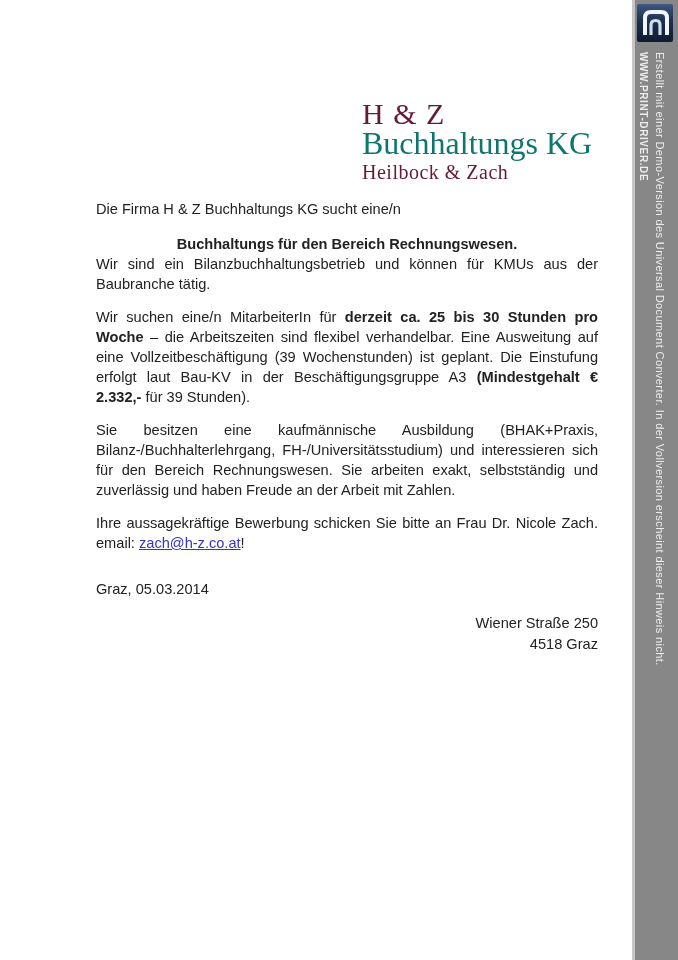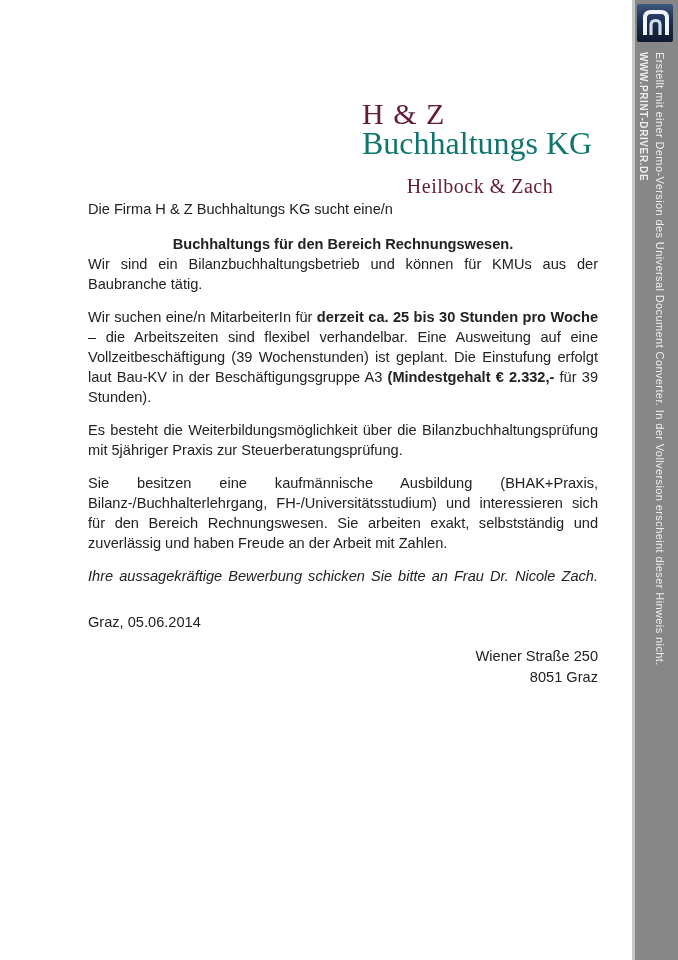--- a/index.html
+++ b/index.html
@@ -37,46 +37,46 @@
   }
   .logo-name {
     font-size: 32px;
     margin-top: -2px;
     letter-spacing: 0px;
     color: #0f766e;
     white-space: nowrap;
   }
   .logo-partners {
     font-size: 20px;
-    margin-top: 16px;
-    text-align: center;
+    margin-top: 2px;
+    text-align: left;
     letter-spacing: 0.5px;
     color: var(--accent);
   }
 
   
   .content {
     position: absolute;
     left: 80px;
     top: 199px;
     width: 518px;
     font-size: 14.6px;
     line-height: 20px;
   }
-  .content p { margin: 13px 0 0 8px; }
+  .content p { margin: 13px 0 0 16px; }
   .content p:first-child { margin-top: 0; }
   .intro { text-align: left; }
   .headline {
     font-weight: bold;
     text-align: center;
     margin-top: 15px !important;
   }
   .para { text-align: justify; }
   .para .b { font-weight: bold; }
-  .para.justify-last { text-align: justify; text-align-last: justify; font-style: italic; }
+  .para.justify-last { text-align: justify; text-align-last: justify; }
   .para.no-gap { margin-top: 0 !important; }
   .para a {
     color: var(--link);
     text-decoration: underline;
   }
   .date-line { margin-top: 26px !important; }
   .signature {
     margin-top: 14px;
     text-align: right;
     line-height: 21px;
@@ -131,28 +131,28 @@
     <div class="logo-name">Buchhaltungs KG</div>
     <div class="logo-partners">Heilbock &amp; Zach</div>
   </header>
 
   <main class="content">
     <p class="intro">Die Firma H &amp; Z Buchhaltungs KG sucht eine/n</p>
     <p class="headline">Buchhaltungs für den Bereich Rechnungswesen.</p>
     <div id="paragraphs">
         <p class="para"><span>Wir sind ein Bilanzbuchhaltungsbetrieb und können für KMUs aus der Baubranche tätig.</span></p>
         <p class="para"><span>Wir suchen eine/n MitarbeiterIn für </span><span class="b">derzeit ca. 25 bis 30 Stunden pro Woche</span><span> – die Arbeitszeiten sind flexibel verhandelbar. Eine Ausweitung auf eine Vollzeitbeschäftigung (39 Wochenstunden) ist geplant. Die Einstufung erfolgt laut Bau-KV in der Beschäftigungsgruppe A3 </span><span class="b">(Mindestgehalt € 2.332,-</span><span> für 39 Stunden).</span></p>
-        <p class="para"><span>Es besteht die Weiterbildungsmöglichkeit über die Bilanzbuchhaltungsprüfung mit 5jähriger Praxis zur Steuerberatungsprüfung.</span></p>
         <p class="para"><span>Sie besitzen eine kaufmännische Ausbildung (BHAK+Praxis, Bilanz-/Buchhalterlehrgang, FH-/Universitätsstudium) und interessieren sich für den Bereich Rechnungswesen. Sie arbeiten exakt, selbstständig und zuverlässig und haben Freude an der Arbeit mit Zahlen.</span></p>
         <p class="para justify-last"><span>Ihre aussagekräftige Bewerbung schicken Sie bitte an Frau Dr. Nicole Zach.</span></p>
+        <p class="para no-gap"><span>email: </span><a href="#">zach@h-z.co.at</a><span>!</span></p>
       </div>
-    <p class="date-line">Graz, 05.06.2014</p>
+    <p class="date-line">Graz, 05.03.2014</p>
     <div class="signature" id="signature">
         <div>Wiener Straße 250</div>
-        <div>8051 Graz</div>
+        <div>4518 Graz</div>
       </div>
   </main>
 
   <aside class="sidebar">
     <svg class="side-icon" viewBox="0 0 36 38" xmlns="http://www.w3.org/2000/svg" aria-hidden="true">
       <defs>
         <linearGradient id="iconbg" x1="0" y1="0" x2="0" y2="1">
           <stop offset="0" stop-color="#3d5880"></stop>
           <stop offset="0.45" stop-color="#1d2f50"></stop>
           <stop offset="1" stop-color="#0e1a30"></stop>

